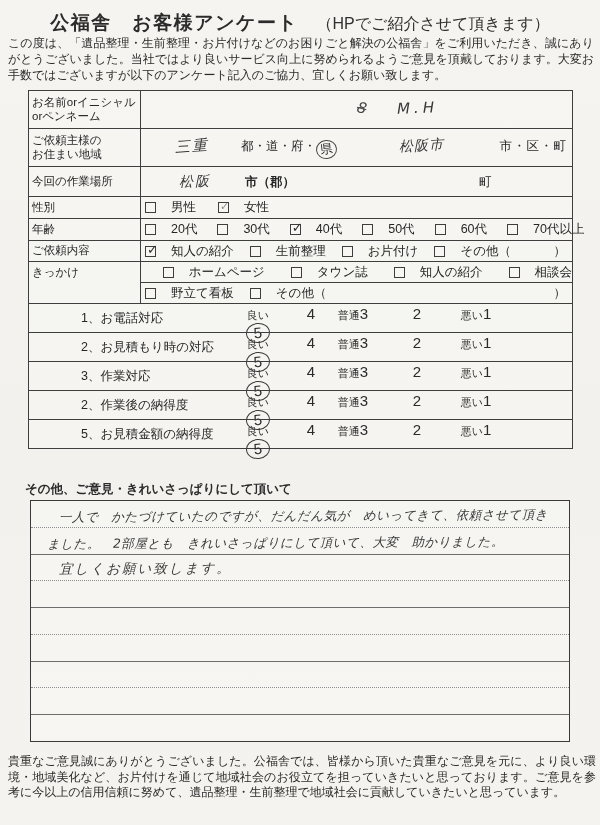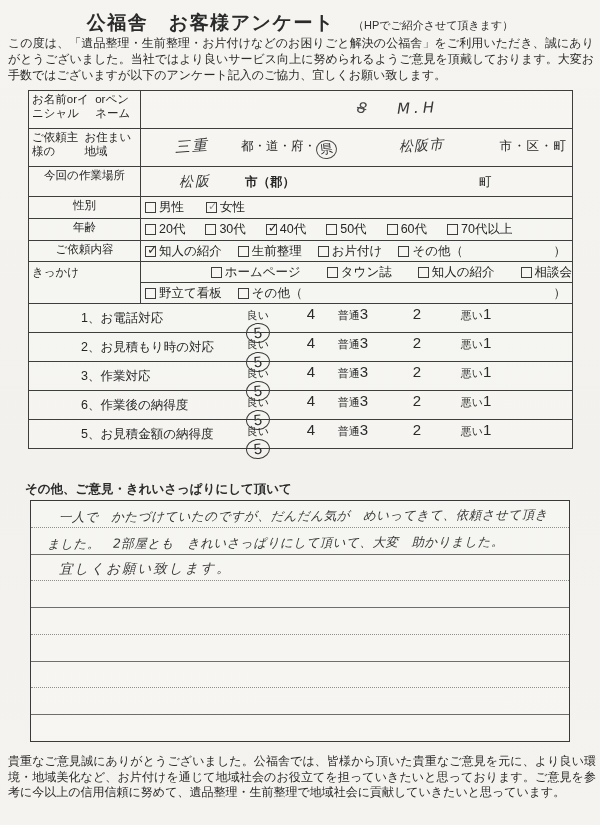--- a/index.html
+++ b/index.html
@@ -5,31 +5,31 @@
   html,body{margin:0;padding:0;}
   .page{
     position:relative;width:600px;height:825px;overflow:hidden;
     background:linear-gradient(180deg,#f5f4f0 0%,#f2f1ed 55%,#f4f3ef 100%);
     font-family:"Liberation Sans","DejaVu Sans",sans-serif;
     color:#262626;
   }
   
   .title-row{position:absolute;top:10px;left:0;right:0;text-align:center;white-space:nowrap;}
   .title{font-size:19px;font-weight:600;letter-spacing:1.5px;color:#2b2b2b;}
-  .title-note{font-size:11px;font-weight:500;margin-left:18px;color:#303030;}
+  .title-note{font-size:16px;font-weight:500;margin-left:18px;color:#303030;}
   .intro{position:absolute;left:8px;top:36px;width:586px;font-size:12px;line-height:15.8px;
          font-weight:500;text-align:justify;color:#2b2b2b;}
   
   .ftable{position:absolute;left:28px;top:90px;width:545px;border:1.6px solid #3e3e3e;
           box-sizing:border-box;background:rgba(255,255,255,0.22);}
   .frow{display:flex;border-top:1.4px solid #3e3e3e;box-sizing:border-box;position:relative;}
   .frow.first{border-top:none;}
   .fl{flex:0 0 112px;width:112px;border-right:1.4px solid #3e3e3e;box-sizing:border-box;
       padding:2px 3px;font-size:11.5px;line-height:13.5px;font-weight:500;
-      display:flex;flex-direction:row;justify-content:center;}
+      display:flex;flex-direction:column;justify-content:center;}
   .fl.top{justify-content:flex-start;padding-top:4px;}
   .fv{flex:1;position:relative;font-size:12.5px;font-weight:500;}
   .h37{height:37px;} .h38{height:38px;} .h30{height:30px;} .h22{height:22px;}
   .h21{height:21px;} .h42{height:42px;} .h29{height:29px;}
   
   .hand{font-style:italic;color:#383838;font-weight:400;font-family:"DejaVu Sans",sans-serif;}
   .scribble{position:absolute;left:216px;top:8px;font-size:15px;color:#474747;
             text-decoration:line-through;transform:rotate(14deg);}
   .hand-name{position:absolute;left:256px;top:8px;font-size:15px;letter-spacing:4px;transform:rotate(-2deg);}
   .hand-pref{position:absolute;left:34px;top:8px;font-size:15px;transform:rotate(-4deg);letter-spacing:2px;}
@@ -37,21 +37,21 @@
   .circle{display:inline-flex;align-items:center;justify-content:center;width:19px;height:17px;
           border:1.4px solid #4a4a4a;border-radius:50%;transform:rotate(-6deg);vertical-align:-3px;}
   .hand-city{position:absolute;left:258px;top:8px;font-size:14px;transform:rotate(-3deg);letter-spacing:1px;}
   .city-units{position:absolute;right:5px;top:9px;letter-spacing:1px;}
   .hand-site{position:absolute;left:38px;top:6px;font-size:14px;transform:rotate(-2deg);letter-spacing:2px;}
   .site-unit1{position:absolute;left:104px;top:7px;font-weight:bold;}
   .site-unit2{position:absolute;left:338px;top:7px;}
   
   .opts{display:flex;align-items:center;height:100%;padding-left:4px;}
   .g22{gap:22px;} .g20{gap:20px;} .g16{gap:16px;} .g26{gap:26px;}
-  .cb{display:inline-flex;align-items:center;gap:3px;white-space:nowrap;}
+  .cb{display:inline-flex;align-items:center;gap:15px;white-space:nowrap;}
   .box{width:11px;height:11px;border:1.4px solid #3e3e3e;box-sizing:border-box;
        position:relative;background:#f7f6f3;flex:0 0 auto;}
   .box.checked::after{content:"\2713";position:absolute;left:1px;top:-5px;font-size:13px;
        font-weight:bold;color:#2e2e2e;}
   .box.checked.light::after{color:#8f8f8f;font-weight:normal;font-size:11px;top:-3px;}
   .spacer{flex:1;}
   .closep{margin-right:6px;}
   .trigline{height:21px;display:flex;align-items:center;padding-left:4px;box-sizing:border-box;justify-content:flex-end;}
   .trigline.div{border-bottom:1.2px solid #3e3e3e;}
   
@@ -269,21 +269,21 @@
       <span class="rcol c5"><span class="rcap">良い</span><span class="sel-circle">
             <span class="rnum">5</span>
           </span></span>
       <span class="rcol c4"><span class="rcap"></span><span class="rnum">4</span></span>
       <span class="rcol c3"><span class="rcap">普通</span><span class="rnum">3</span></span>
       <span class="rcol c2"><span class="rcap"></span><span class="rnum">2</span></span>
       <span class="rcol c1"><span class="rcap">悪い</span><span class="rnum">1</span></span>
     </div>
 
     <div class="frow h29 rrow">
-      <span class="rlabel">6、作業後の納得度</span>
+      <span class="rlabel">2、作業後の納得度</span>
       <span class="rcol c5"><span class="rcap">良い</span><span class="sel-circle">
             <span class="rnum">5</span>
           </span></span>
       <span class="rcol c4"><span class="rcap"></span><span class="rnum">4</span></span>
       <span class="rcol c3"><span class="rcap">普通</span><span class="rnum">3</span></span>
       <span class="rcol c2"><span class="rcap"></span><span class="rnum">2</span></span>
       <span class="rcol c1"><span class="rcap">悪い</span><span class="rnum">1</span></span>
     </div>
 
     <div class="frow h29 rrow">

